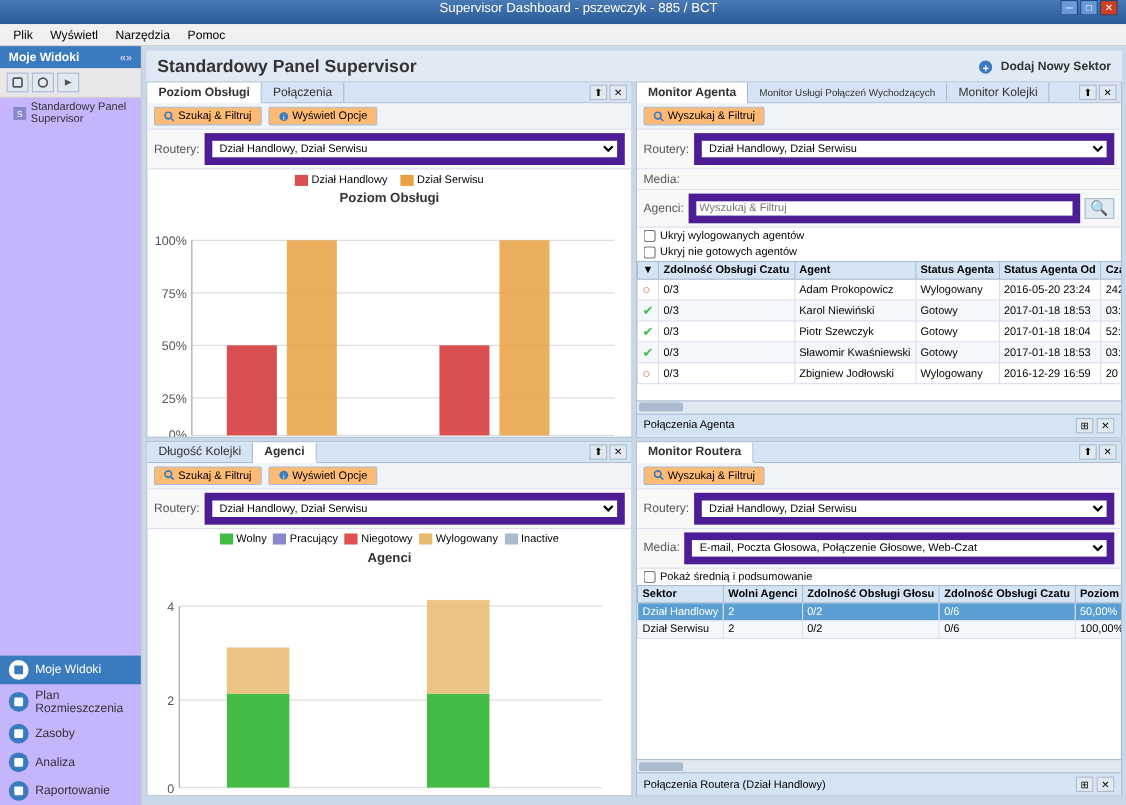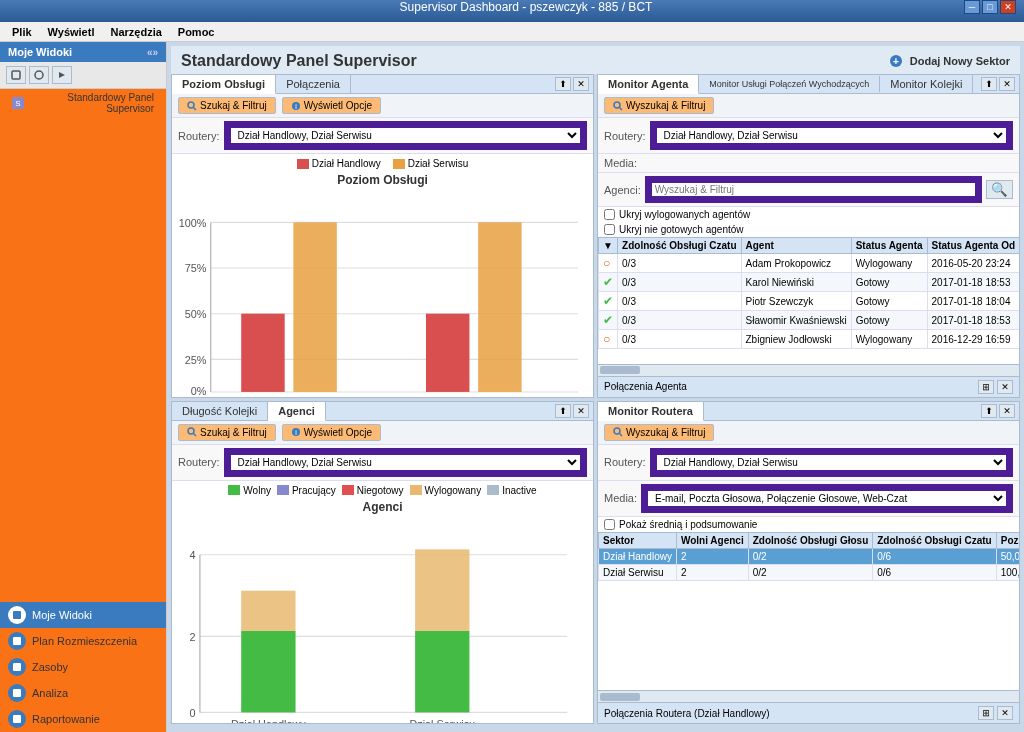--- a/index.html
+++ b/index.html
@@ -6,28 +6,28 @@
     body { font-family: 'Segoe UI', Tahoma, sans-serif; font-size: 11px; background: #f0f0f0; overflow: hidden; width: 1024px; height: 732px; }
 
     
     .title-bar { background: linear-gradient(to bottom, #4a7ab5, #2a5a95); color: white; height: 22px; display: flex; justify-content: space-between; padding: 0 8px; }
     .title-bar-text { flex: 1; text-align: center; font-size: 12px; }
     .title-bar-controls { display: flex; gap: 2px; }
     .title-btn { width: 16px; height: 14px; background: #6a9ad5; border: 1px solid #1a4a85; color: white; font-size: 9px; cursor: pointer; display: flex; align-items: center; justify-content: center; }
     .title-btn.close { background: #d04020; }
 
     
-    .menu-bar { background: #f0f0f0; height: 20px; display: flex; align-items: center; padding: 0 4px; border-bottom: 1px solid #ccc; font-weight: bold; }
+    .menu-bar { background: #f0f0f0; height: 20px; display: flex; align-items: center; padding: 0 4px; border-bottom: 1px solid #ccc; }
     .menu-item { padding: 2px 8px; font-size: 11px; cursor: pointer; }
 
     
     .main-layout { display: flex; height: calc(732px - 42px); }
 
     
-    .sidebar { width: 167px; background: #f97316; border-right: 1px solid #ccc; display: flex; flex-direction: column; text-align: right; }
+    .sidebar { width: 129px; background: #c4b5fd; border-right: 1px solid #ccc; display: flex; flex-direction: column; }
     .sidebar-header { background: #3a7abf; color: white; padding: 4px 8px; display: flex; align-items: center; justify-content: space-between; font-size: 11px; font-weight: bold; }
     .sidebar-header-arrows { font-size: 10px; color: #cce; }
     .sidebar-item { display: flex; align-items: center; padding: 4px 8px; cursor: pointer; font-size: 11px; color: #333; }
     .sidebar-item.active { background: #3a7abf; color: white; }
     .sidebar-item .icon-circle { width: 18px; height: 18px; border-radius: 50%; background: #3a7abf; display: inline-flex; align-items: center; justify-content: center; margin-right: 6px; flex-shrink: 0; }
     .sidebar-item.active .icon-circle { background: white; }
     .sidebar-item .icon-circle svg { width: 10px; height: 10px; fill: white; }
     .sidebar-item.active .icon-circle svg { fill: #3a7abf; }
     .sidebar-tree-item { display: flex; align-items: center; padding: 3px 12px; cursor: pointer; font-size: 11px; color: #333; }
     .sidebar-spacer { flex: 1; }

